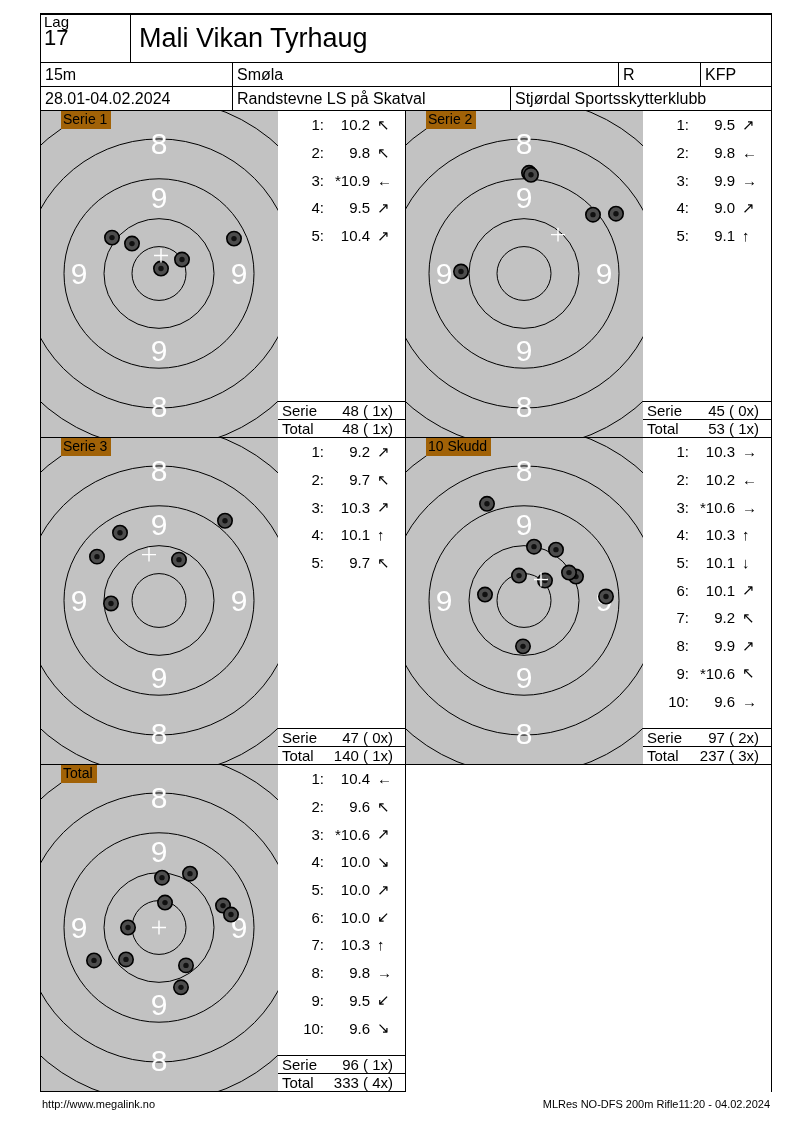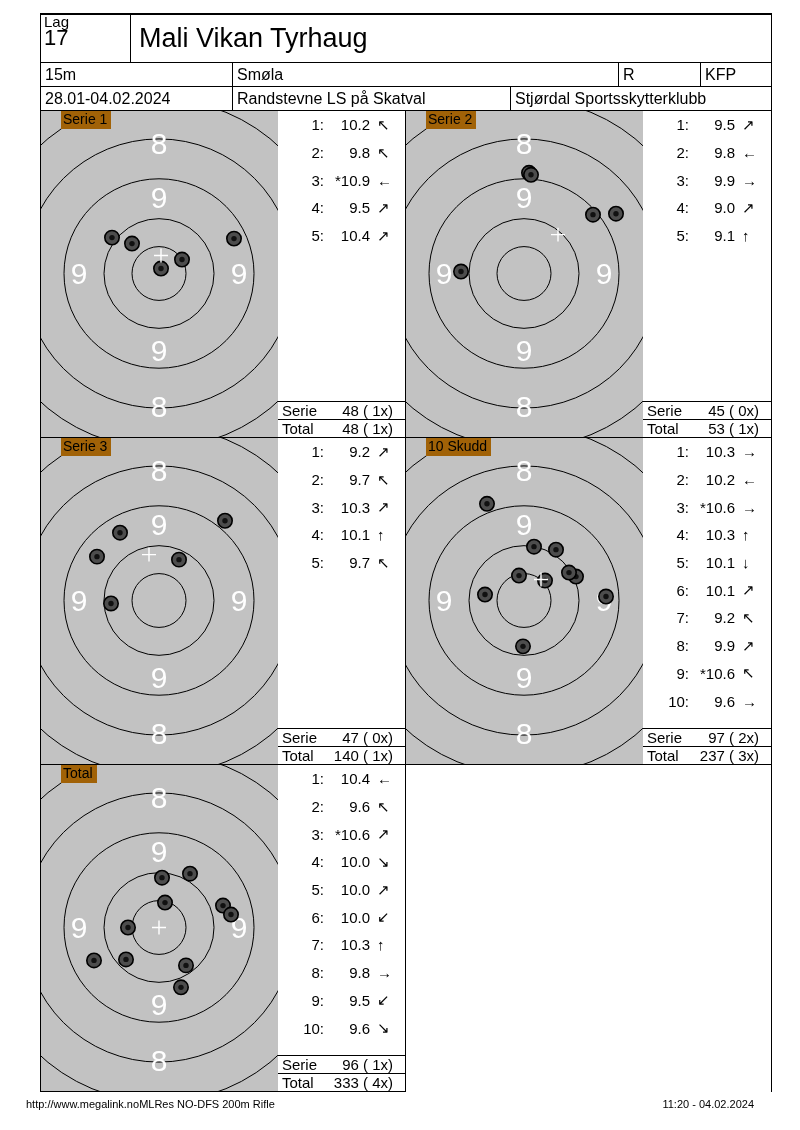--- a/index.html
+++ b/index.html
@@ -52,25 +52,25 @@
   .shot-arrow{flex:1;text-align:left;padding-left:7px;font-size:15px;}
   .sum-row{
     height:18px;flex:none;border-top:1px solid #000;
     display:flex;align-items:center;padding:0 12px 0 4px;gap:16px;
   }
   .sum-row.serie{margin-top:auto;}
   .sum-label{flex:1;text-align:left;}
   .sum-value{text-align:right;white-space:pre;}
   
   .footer{
-    position:absolute;left:26px;top:1098px;width:728px;
+    position:absolute;left:42px;top:1098px;width:728px;
     display:flex;align-items:flex-start;font-size:11px;
   }
   .footer-left{flex:none;}
-  .footer-center{flex:1;text-align:left;}
+  .footer-center{flex:1;text-align:right;}
   .footer-right{flex:none;}
 </style>
 </head>
 <body>
 
 <div class="sheet">
 
   <div class="hrow hrow1">
     <div class="hcell cell-lag">
       <div class="mini-label">Lag</div>

